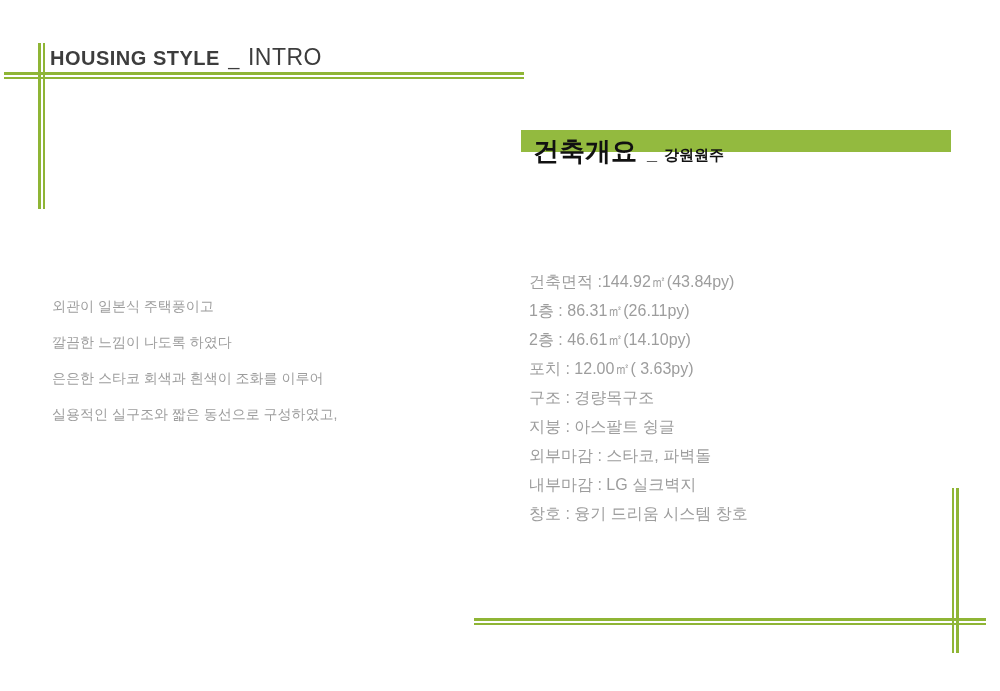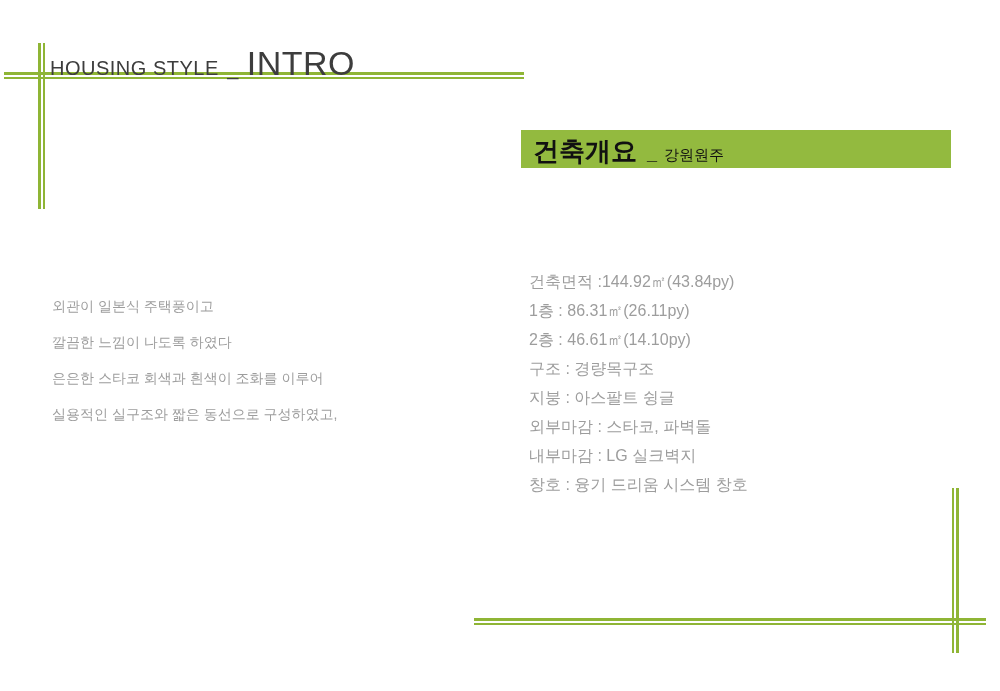--- a/index.html
+++ b/index.html
@@ -36,36 +36,36 @@
   }
   .vline.top-left{left:38px;top:43px;height:166px;}
   .vline.bottom-right{left:952px;top:488px;height:165px;border-left-width:2px;border-right-width:3px;}
 
   
   .header{
     position:absolute;left:50px;top:44px;
     color:var(--heading-text);
     white-space:nowrap;
   }
-  .header .small{font-size:20px;letter-spacing:0.5px;}
+  .header .small{font-size:20px;letter-spacing:0.5px;font-weight:bold;}
   .header .sep{font-size:20px;padding:0 4px;}
-  .header .large{font-size:34px;letter-spacing:0.5px;}
+  .header .large{font-size:23px;letter-spacing:0.5px;}
 
   
   .banner{
-    position:absolute;left:521px;top:130px;width:430px;height:38px;
+    position:absolute;left:521px;top:130px;width:430px;height:22px;
     background:var(--banner-bg);
     display:flex;align-items:baseline;
     padding:4px 0 0 12px;
     color:var(--banner-text);
     white-space:nowrap;
   }
   .banner .title{font-size:26px;font-weight:bold;line-height:34px;}
   .banner .sep{font-size:18px;font-weight:bold;padding:0 7px 0 10px;}
-  .banner .subtitle{font-size:15px;font-weight:normal;}
+  .banner .subtitle{font-size:15px;font-weight:bold;}
 
   
   .intro{
     position:absolute;left:52px;top:288px;
     color:var(--body-text);
     font-size:14px;line-height:36px;
     white-space:nowrap;
   }
 
   
@@ -102,20 +102,21 @@
     <div>외관이 일본식 주택풍이고</div>
     <div>깔끔한 느낌이 나도록 하였다</div>
     <div>은은한 스타코 회색과 흰색이 조화를 이루어</div>
     <div>실용적인 실구조와 짧은 동선으로 구성하였고,</div>
   </div>
 
   <div class="specs">
     <div>건축면적 :144.92㎡(43.84py)</div>
     <div>1층 : 86.31㎡(26.11py)</div>
     <div>2층 : 46.61㎡(14.10py)</div>
+    <div>포치 : 12.00㎡( 3.63py)</div>
     <div>구조 : 경량목구조</div>
     <div>지붕 : 아스팔트 슁글</div>
     <div>외부마감 : 스타코, 파벽돌</div>
     <div>내부마감 : LG 실크벽지</div>
     <div>창호 : 융기 드리움 시스템 창호</div>
   </div>
 
 </div>
 
 </body></html>

